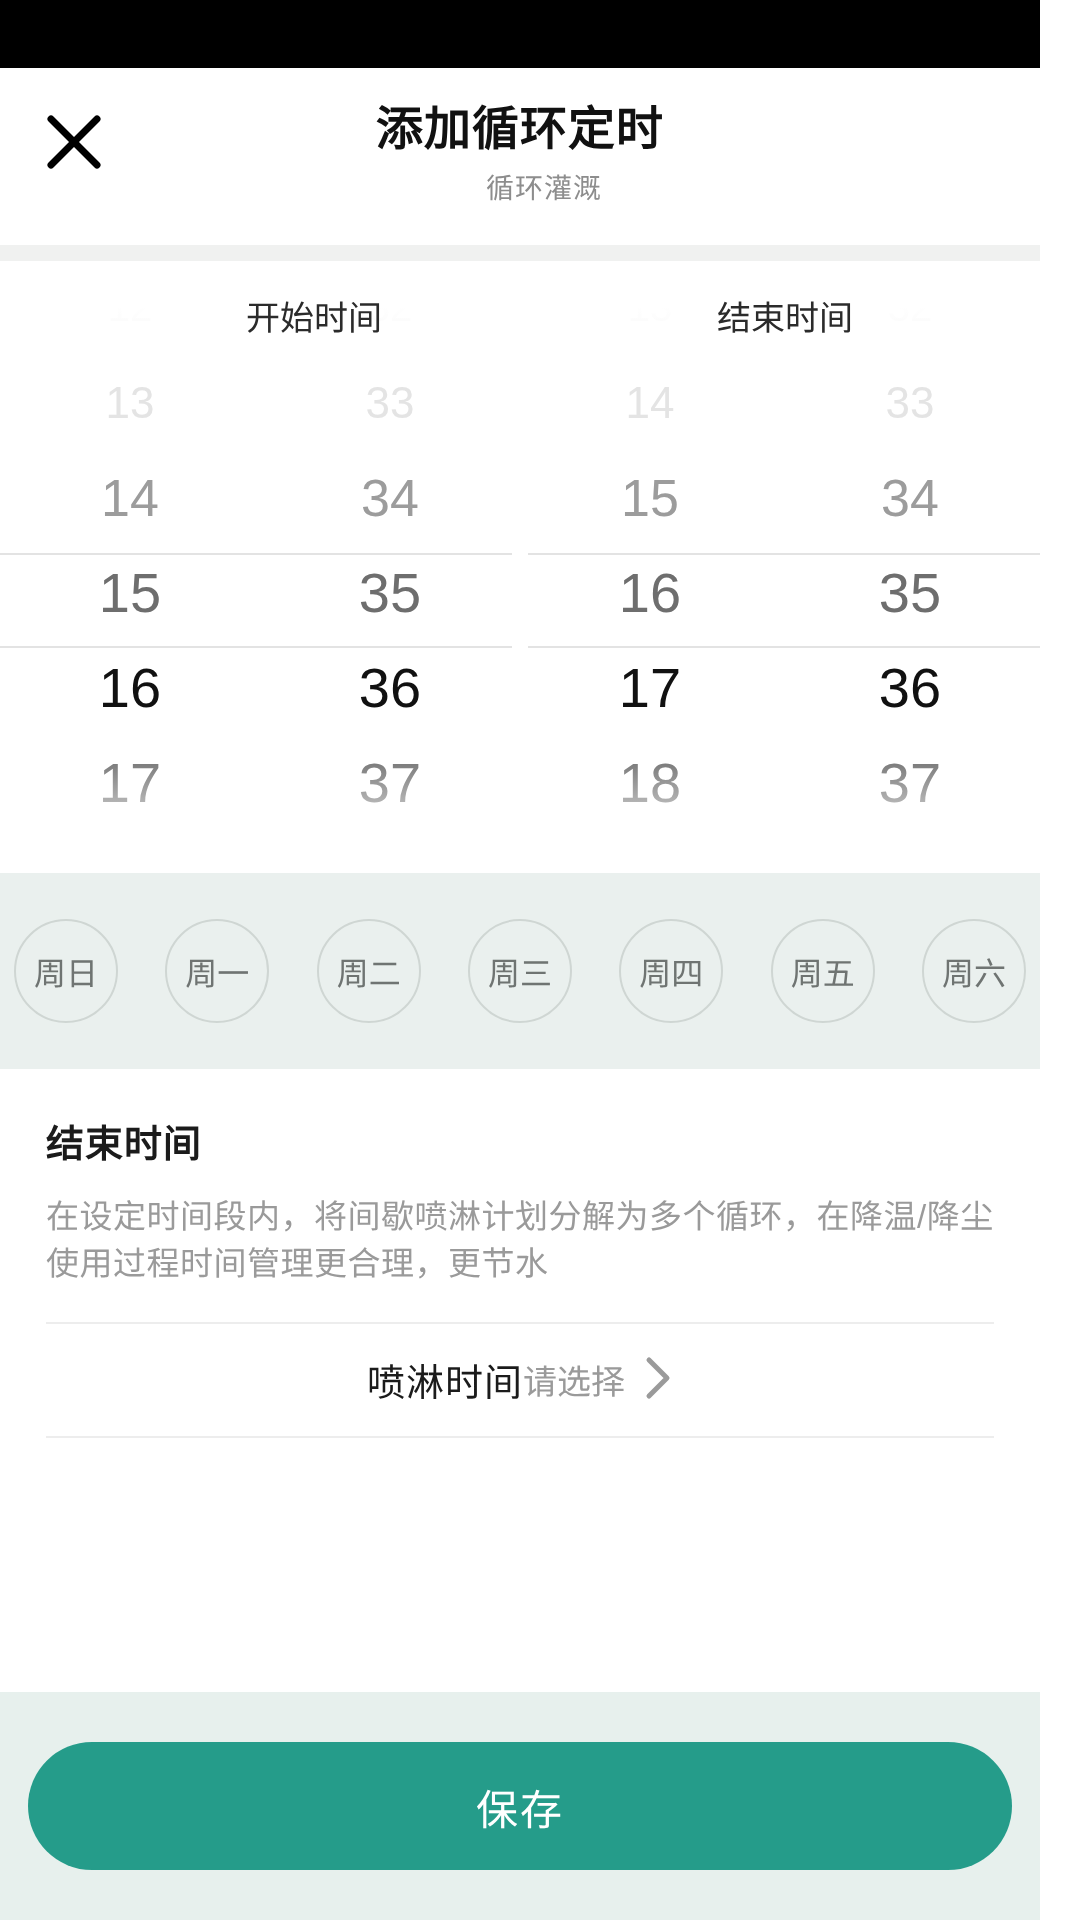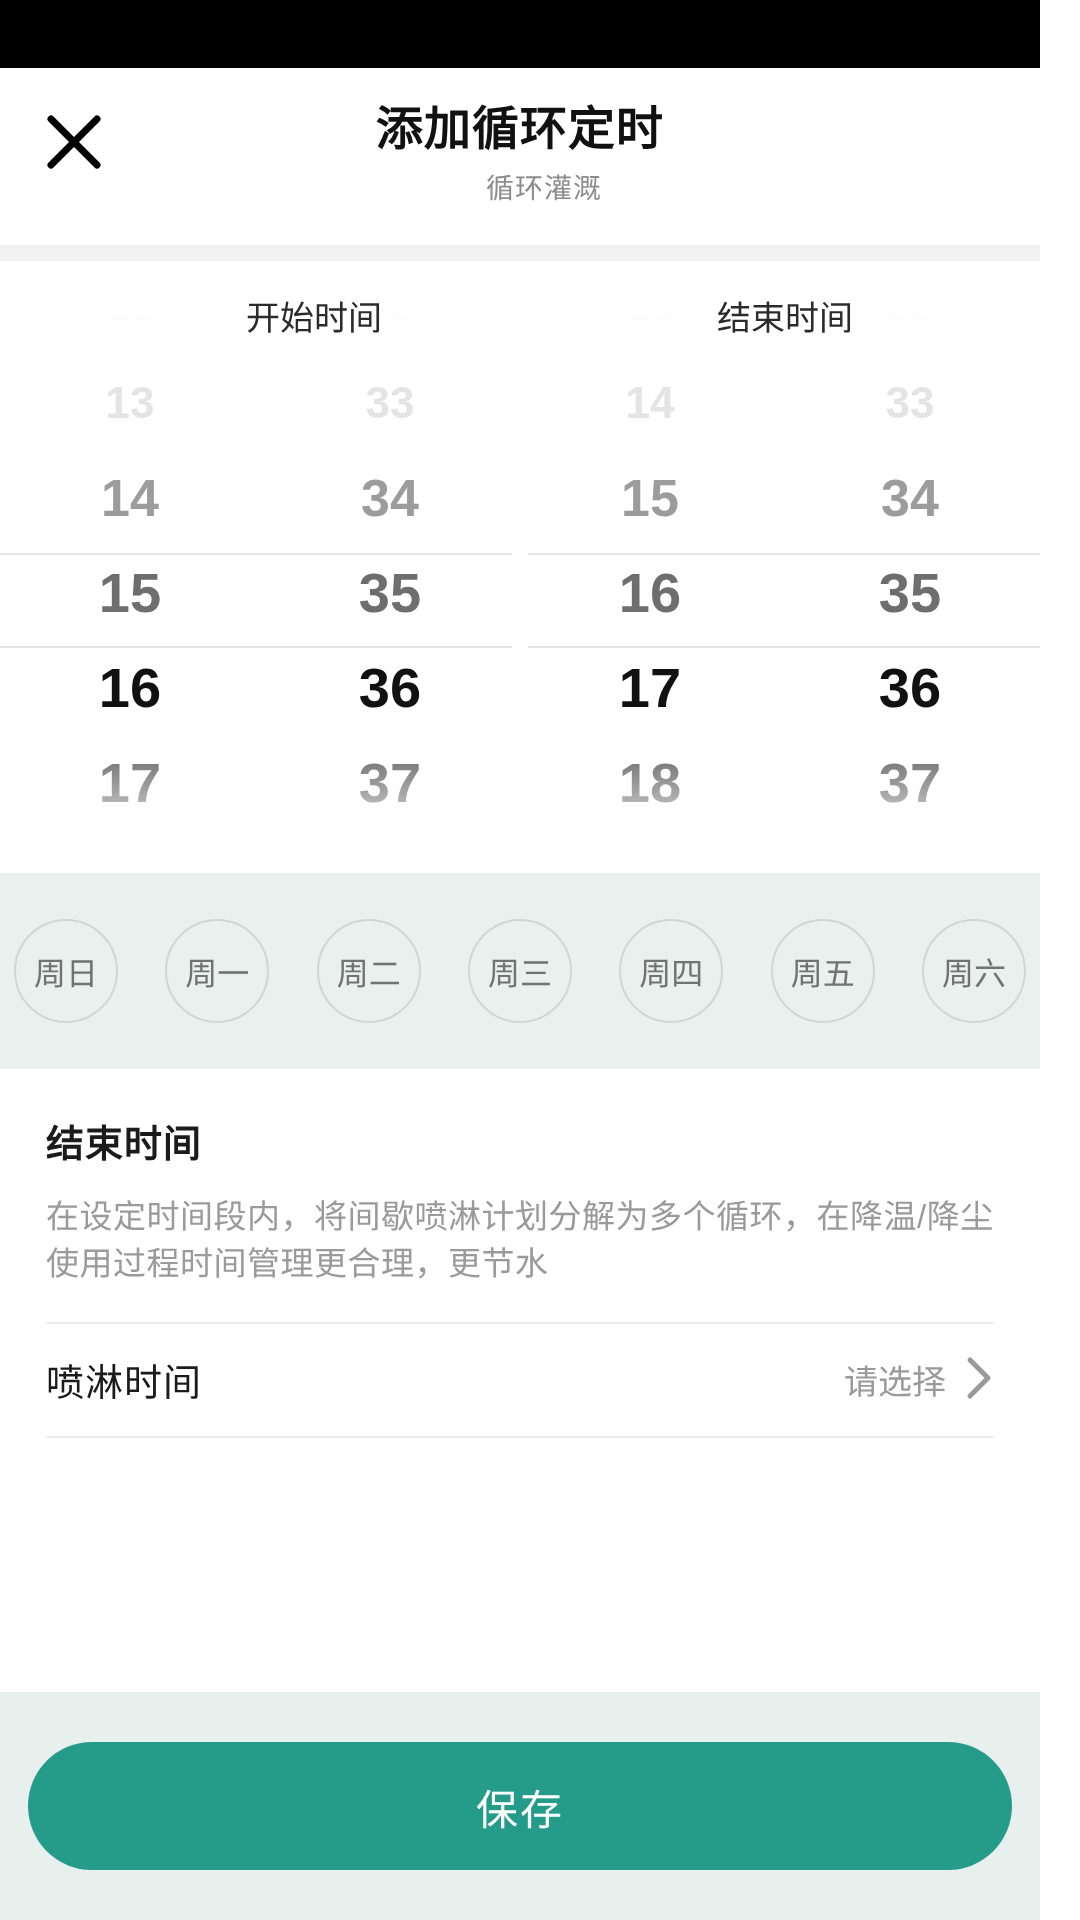--- a/index.html
+++ b/index.html
@@ -122,21 +122,21 @@
     top:292px;
     transform:translateY(-293px);
   }
   .cell {
     height:95px;
     display:flex;
     align-items:center;
     justify-content:center;
     font-size:47px;
     color:#d2d2d2;
-    font-weight:700;
+    font-weight:400;
     user-select:none;
     text-align:right;
   }
   .cell.d2 { color:#9c9c9c; font-size:52px; }
   .cell.d3 { color:#6e6e6e; font-size:56px; }
   .cell.sel { color:#111111; font-size:56px; }
   .cell.d0 { color:#e4e4e4; font-size:44px; }
   .cell.d00 { color:#f0f0f0; font-size:40px; }
 
   
@@ -189,21 +189,21 @@
   }
   .hr {
     margin-top:34px;
     height:2px;
     background:#ededed;
   }
   .setting-row {
     height:112px;
     display:flex;
     align-items:center;
-    justify-content:space-between;
+    justify-content:center;
     cursor:pointer;
   }
   .setting-label {
     font-size:38px;
     color:#1b1b1b;
     letter-spacing:1px;
   }
   .setting-right {
     display:flex;
     align-items:center;

